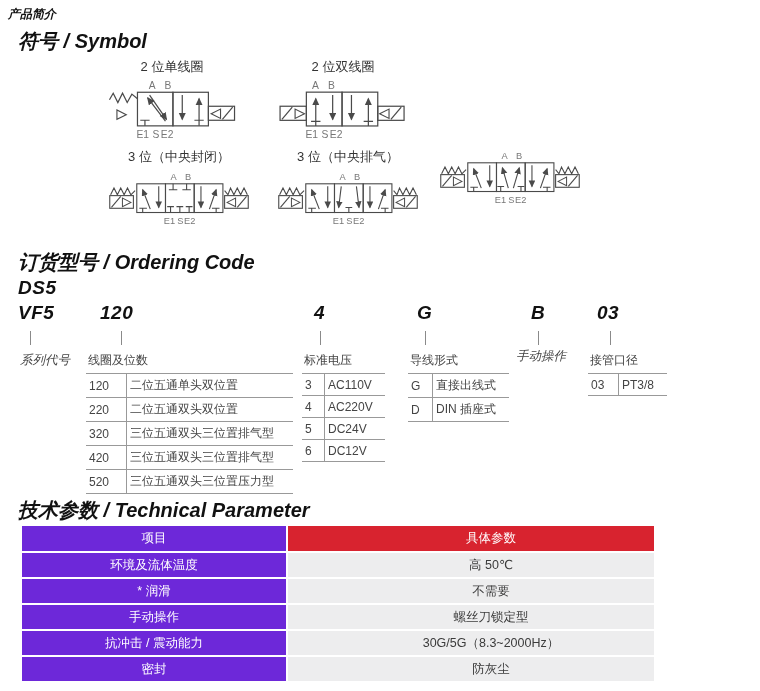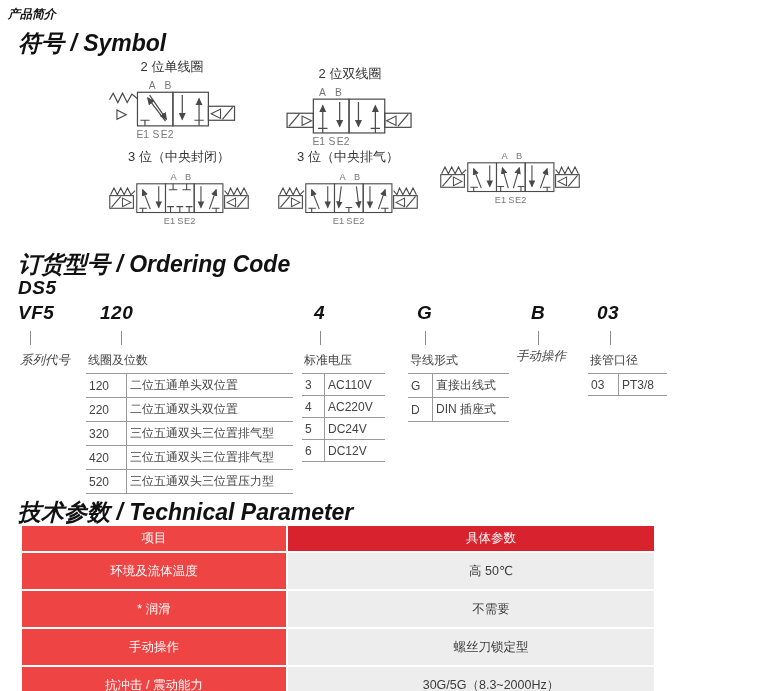--- a/index.html
+++ b/index.html
@@ -3,21 +3,21 @@
 <meta charset="utf-8">
 <style>
   html,body{margin:0;padding:0;}
   body{
     width:760px;height:691px;position:relative;background:#ffffff;
     font-family:"Liberation Sans","DejaVu Sans",sans-serif;color:#222;
     overflow:hidden;
   }
   .abs{position:absolute;font-style:italic;}
   .kicker{font-size:12px;font-weight:bold;color:#111;}
-  .h1{font-size:23px;font-weight:bold;color:#111;}
+  .h1{font-size:20px;font-weight:bold;color:#111;}
   .code{font-size:19px;font-weight:bold;color:#111;letter-spacing:0.5px;}
   .tick{width:1px;height:14px;background:#8a8a8a;}
   
   .sym{position:absolute;text-align:center;}
   .sym-cap{font-size:13px;color:#333;margin-bottom:3px;white-space:nowrap;}
   .sym svg{display:block;margin:0 auto;}
   .sym svg line, .sym svg rect, .sym svg polyline, .sym svg path{
     stroke:#4a4a4a;stroke-width:1.3;fill:none;
   }
   .sym svg polygon{stroke:#4a4a4a;stroke-width:1.2;fill:#ffffff;}
@@ -25,22 +25,22 @@
   
   .mini{position:absolute;font-size:12px;color:#444;}
   .mini .hd{padding:0 0 4px 2px;white-space:nowrap;}
   .mini table{border-collapse:collapse;border-top:1px solid #999;}
   .mini td{border-bottom:1px solid #999;padding:3px 5px 3px 3px;white-space:nowrap;height:15px;}
   .mini td.c{border-right:1px solid #999;}
   
   .ttab{position:absolute;left:22px;top:526px;width:632px;}
   .trow{display:flex;gap:2px;margin-bottom:2px;}
   .tcell{display:flex;align-items:center;justify-content:center;
-         height:36px;font-size:12.5px;}
-  .tcell.l{width:264px;background:#ef4444;color:#ffffff;flex:none;}
+         height:24px;font-size:12.5px;}
+  .tcell.l{width:264px;background:#6d28d9;color:#ffffff;flex:none;}
   .tcell.r{flex:1;background:#ededee;color:#3b3b3b;padding-left:40px;}
   .trow.head .tcell{height:25px;}
   .trow.head .tcell.r{background:#d8232f;color:#ffffff;}
 </style>
 </head>
 <body>
 
 <svg width="0" height="0" style="position:absolute">
   <defs>
     <marker id="ah" markerWidth="7" markerHeight="7" refX="5.5" refY="3" orient="auto">
@@ -69,21 +69,21 @@
     <polygon points="16,33 16,43 26,38"></polygon>
     <rect x="114" y="29" width="28" height="15"></rect>
     <polygon points="127,32 127,42 117,37"></polygon>
     <line x1="129" y1="43" x2="140" y2="30"></line>
     <text x="37" y="63">E1</text>
     <text x="54" y="63">S</text>
     <text x="63" y="63">E2</text>
   </svg>
 </figure>
 
-<figure class="sym" style="left:268px;top:58px;width:150px;margin:7px;">
+<figure class="sym" style="left:268px;top:58px;width:150px;margin:0;">
   <div class="sym-cap">2 位双线圈</div>
   <svg width="144" height="62" viewBox="0 0 150 66">
     <text x="42" y="11">A</text>
     <text x="59" y="11">B</text>
     <rect x="8" y="29" width="28" height="15"></rect>
     <line x1="10" y1="43" x2="21" y2="30"></line>
     <polygon points="24,32 24,42 34,37"></polygon>
     <rect x="36" y="14" width="38" height="36"></rect>
     <rect x="74" y="14" width="38" height="36"></rect>
     <path d="M46,50 L46,45 M41,45 L51,45"></path>

